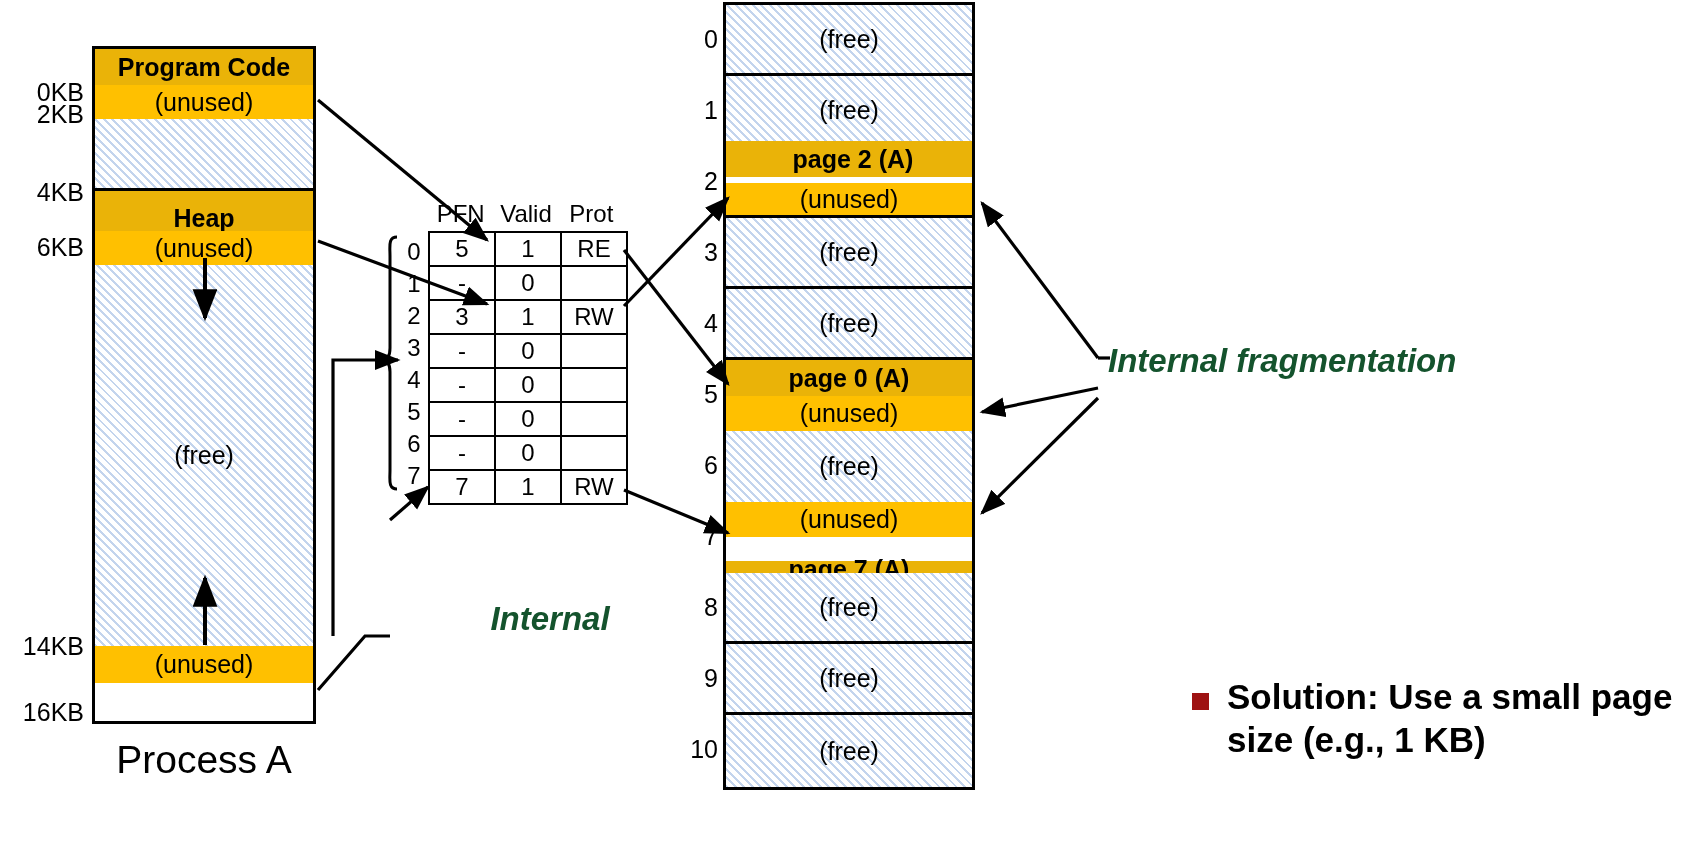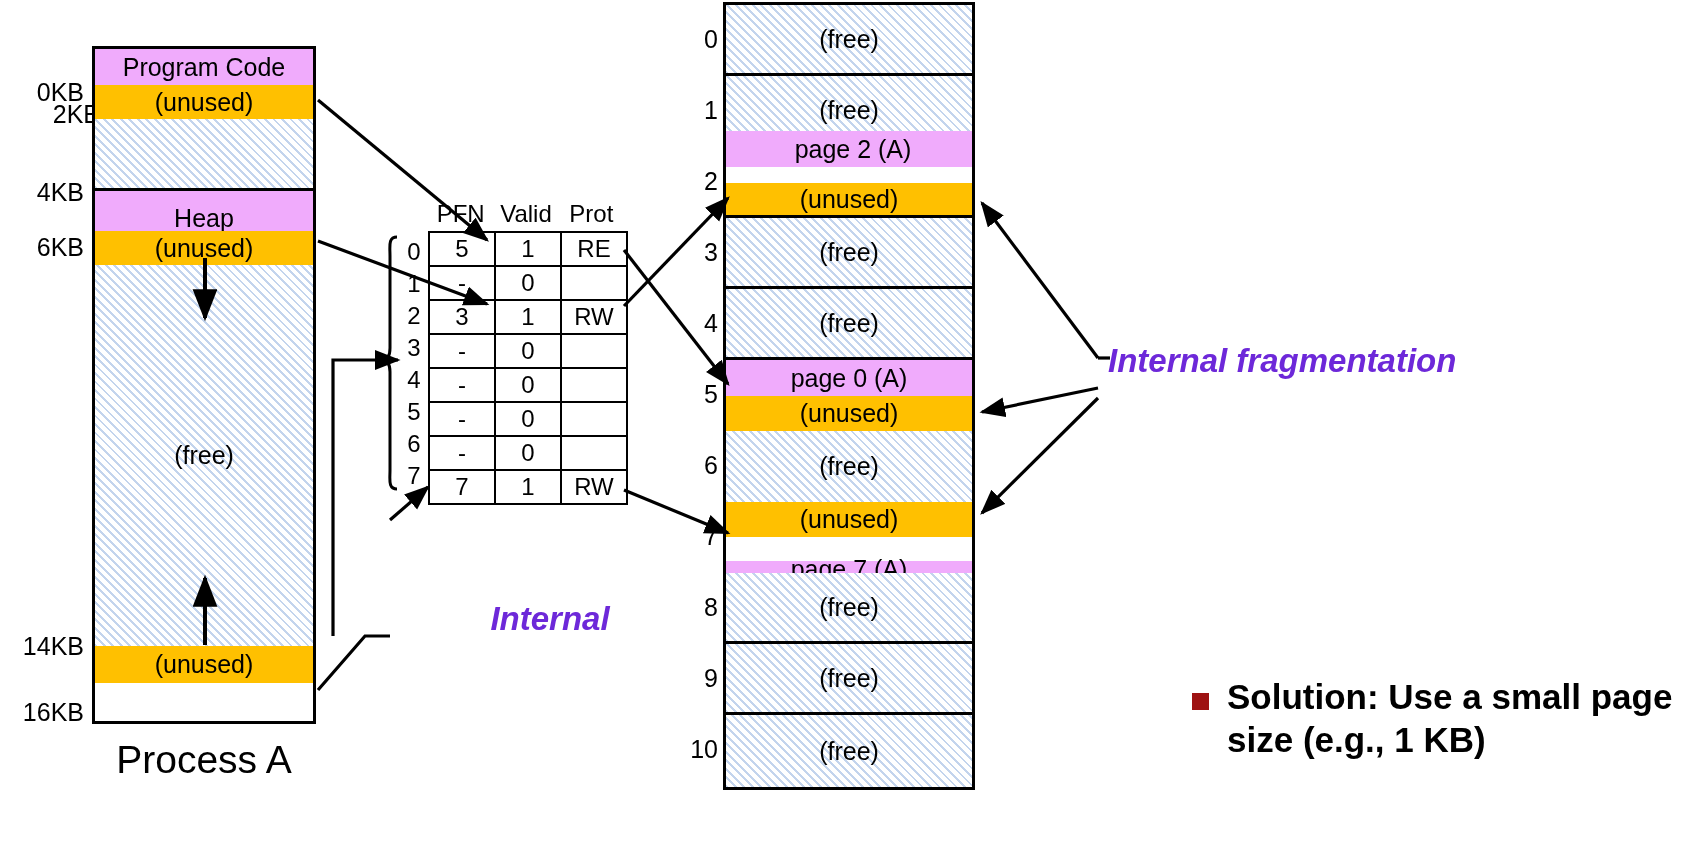--- a/index.html
+++ b/index.html
@@ -8,21 +8,21 @@
   .abs{position:absolute;}
 
   
   .hatch{
     background-color:#ffffff;
     background-image:repeating-linear-gradient(45deg,
         #c3d4ed 0px,#c3d4ed 2px,
         #ffffff 2px,#ffffff 6px);
   }
   .orange{background:#FFC000;}
-  .white{background:#f0abfc;}
+  .white{background:#eab308;font-weight:bold;}
 
   
   #as-col{left:92px;top:46px;width:224px;height:678px;
           border:3px solid #000;box-sizing:border-box;}
   .seg{position:absolute;left:0;width:100%;box-sizing:border-box;
        display:flex;align-items:center;justify-content:center;
        font-size:25px;line-height:1;}
   .seg.sep-bottom{border-bottom:3px solid #000;}
 
   .addr-label{position:absolute;right:0;font-size:25px;color:#000;
@@ -40,21 +40,21 @@
   
   #pt{left:428px;top:231px;border-collapse:collapse;}
   #pt td{width:64px;height:32px;border:2px solid #000;text-align:center;
          font-size:24px;padding:0;line-height:1;}
   #pt-hdr{left:428px;top:200px;width:196px;display:flex;}
   #pt-hdr span{flex:1;text-align:center;font-size:24px;}
   .pt-idx{position:absolute;left:404px;width:20px;text-align:center;
           font-size:24px;}
 
   
-  .redcap{position:absolute;color:#6d28d9;font-weight:bold;font-style:italic;
+  .redcap{position:absolute;color:#14532d;font-weight:bold;font-style:italic;
           font-size:33px;line-height:1.25;text-align:center;}
 
   
   #bullet{position:absolute;left:1227px;top:676px;width:470px;
           font-size:35px;font-weight:bold;line-height:1.22;}
   #bullet-sq{position:absolute;left:1192px;top:693px;width:17px;height:17px;
              background:#9E1212;}
 
   #proc-a{position:absolute;left:92px;top:738px;width:224px;text-align:center;
           font-size:39px;}
@@ -62,21 +62,21 @@
   svg.overlay{position:absolute;left:0;top:0;width:1697px;height:865px;
               pointer-events:none;}
 </style>
 </head>
 <body>
 
 <div class="abs" id="as-col"></div>
 
 <div class="abs">
   <div class="addr-label" style="left:0px;top:42px;margin-top:36px;">0KB</div>
-  <div class="addr-label" style="left:0px;top:100px;padding-left:16px;">2KB</div>
+  <div class="addr-label" style="left:0px;top:100px;">2KB</div>
   <div class="addr-label" style="left:0px;top:178px;">4KB</div>
   <div class="addr-label" style="left:0px;top:233px;">6KB</div>
   <div class="addr-label" style="left:0px;top:632px;">14KB</div>
   <div class="addr-label" style="left:0px;top:698px;">16KB</div>
 </div>
 
 <div class="abs" style="left:95px;top:49px;width:218px;height:672px;">
   <div class="seg white" style="top:0px;height:36px;">Program Code</div>
   <div class="seg orange" style="top:36px;height:34px;">(unused)</div>
   <div class="seg hatch sep-bottom" style="top:70px;height:72px;"></div>
@@ -165,21 +165,21 @@
   <div class="pm-idx" style="left:678px;top:664px;">9</div>
   <div class="pm-idx" style="left:665px;top:735px;width:53px;">10</div>
 </div>
 
 <div class="abs" style="left:726px;top:5px;width:246px;height:782px;">
 
   <div class="pm-row hatch sep" style="top:0px;height:71px;">(free)</div>
 
   <div class="pm-row hatch sep" style="top:71px;height:71px;">(free)</div>
 
-  <div class="pm-row white" style="top:126px;height:36px;padding-left:8px;">page 2 (A)</div>
+  <div class="pm-row white" style="top:136px;height:36px;padding-left:8px;">page 2 (A)</div>
   <div class="pm-row orange sep" style="top:178px;height:35px;">(unused)</div>
 
   <div class="pm-row hatch sep" style="top:213px;height:71px;">(free)</div>
 
   <div class="pm-row hatch sep" style="top:284px;height:71px;">(free)</div>
 
   <div class="pm-row white" style="top:355px;height:36px;">page 0 (A)</div>
   <div class="pm-row orange" style="top:391px;height:35px;">(unused)</div>
 
   <div class="pm-row hatch" style="top:426px;height:71px;">(free)</div>

